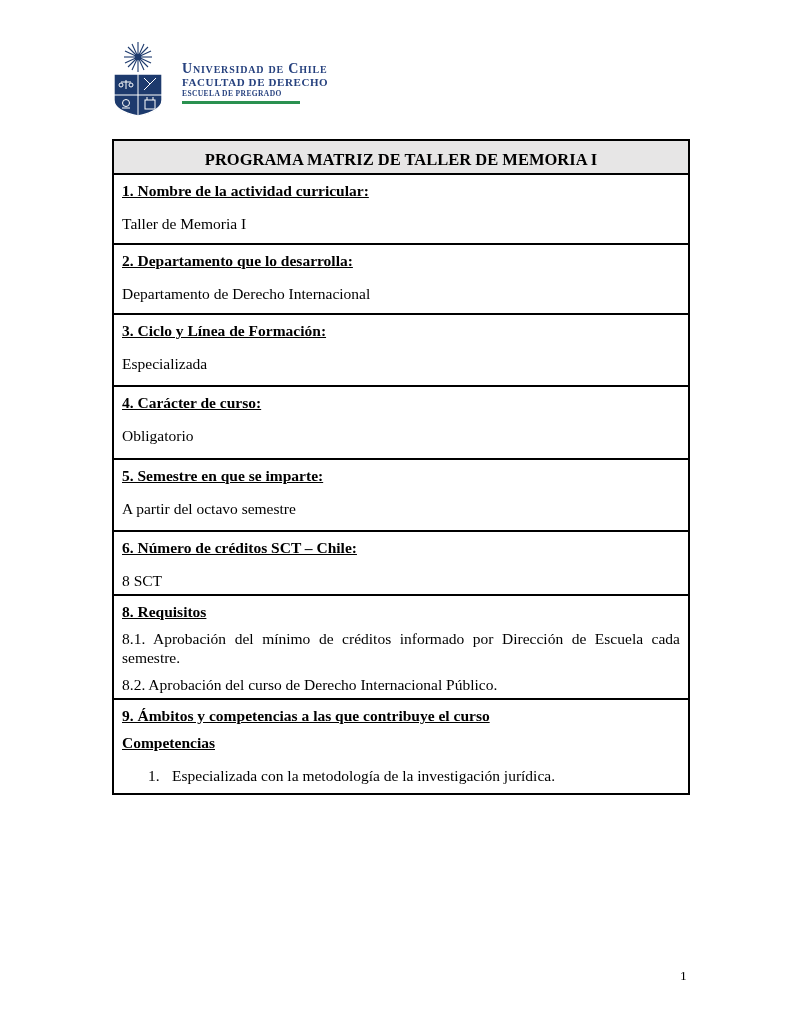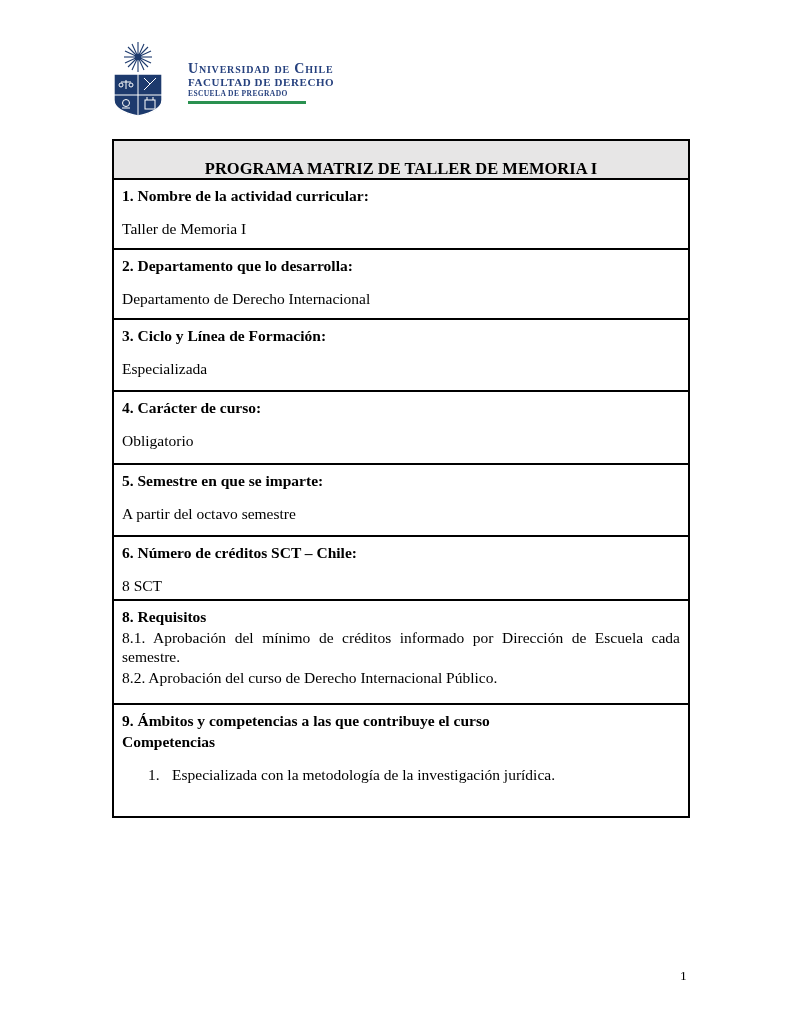--- a/index.html
+++ b/index.html
@@ -9,21 +9,21 @@
     background: #ffffff;
     font-family: "Liberation Serif", "DejaVu Serif", serif;
     color: #000;
     position: relative;
     overflow: hidden;
   }
 
   
   .logo-wrap { position: absolute; left: 112px; top: 42px; display: flex; }
   .crest { width: 52px; height: 74px; display: block; }
-  .logo-text { margin-left: 24px; padding-top: 20px; color: #26417e; }
+  .logo-text { margin-left: 18px; padding-top: 20px; color: #26417e; }
   .logo-line1 {
     font-variant: small-caps;
     font-size: 14px; font-weight: bold; letter-spacing: 0.8px;
     line-height: 14px; white-space: nowrap;
   }
   .logo-line2 {
     text-transform: uppercase;
     font-size: 11px; font-weight: bold; letter-spacing: 0.6px;
     line-height: 13px; white-space: nowrap;
   }
@@ -45,26 +45,26 @@
   .matrix-table td {
     border: 2px solid #000;
     vertical-align: top;
     padding: 6px 8px 0 8px;
   }
   td.title-cell {
     background: #e7e6e6;
     text-align: center;
     font-weight: bold;
     font-size: 16.5px;
-    padding-top: 18px;
+    padding-top: 9px;
   }
-  .lbl { font-weight: bold; }
+  .lbl { font-weight: bold; text-decoration: underline; }
   .val { margin-top: 14px; }
   .just { text-align: justify; }
-  .para { margin-top: 2px; }
+  .para { margin-top: 8px; }
   .list-row { display: flex; margin-top: 14px; padding-left: 26px; }
   .list-num { width: 24px; flex: 0 0 24px; }
 
   
   .page-number {
     position: absolute; left: 680px; top: 968px;
     font-size: 13.5px;
   }
 </style>
 </head>
@@ -170,21 +170,21 @@
 
 
   <tr style="height:104px">
     <td colspan="3">
       <div class="lbl">8. Requisitos</div>
       <div class="para just">8.1. Aprobación del mínimo de créditos informado por Dirección de Escuela cada semestre.</div>
       <div class="para">8.2. Aprobación del curso de Derecho Internacional Público.</div>
     </td>
   </tr>
 
-  <tr style="height:113px">
+  <tr style="height:95px">
     <td colspan="3">
       <div class="lbl">9. Ámbitos y competencias a las que contribuye el curso</div>
       <div class="lbl para">Competencias</div>
       <div class="list-row">
         <span class="list-num">1.</span>
         <span>Especializada con la metodología de la investigación jurídica.</span>
       </div>
     </td>
   </tr>
 </tbody>

